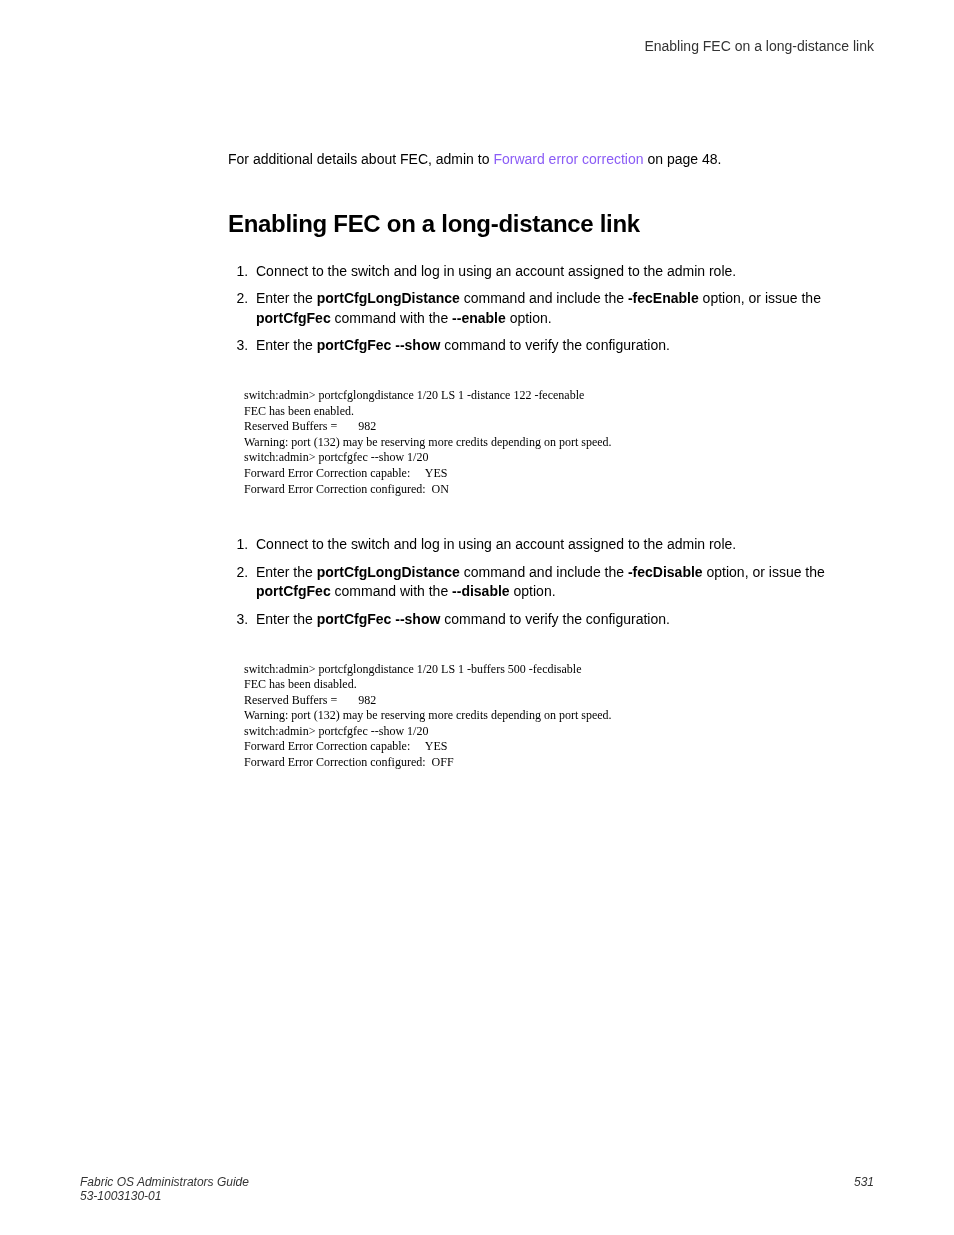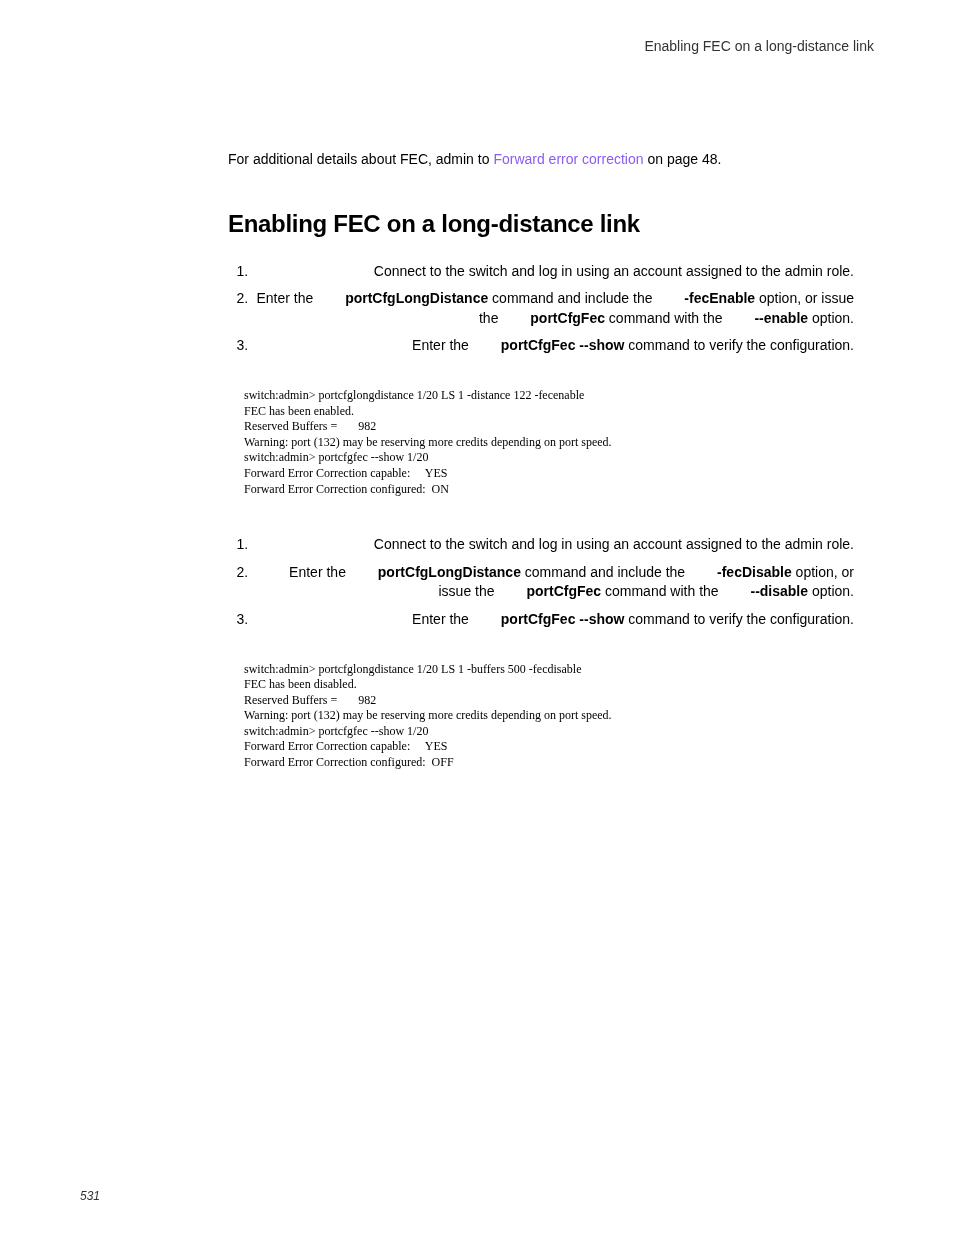--- a/index.html
+++ b/index.html
@@ -39,23 +39,22 @@
   ol {
     margin-left: 172px;
     margin-right: 20px;
     font-size: 14px;
     margin-bottom: 24px;
   }
   ol li {
     padding-left: 4px;
     margin-bottom: 8px;
     line-height: 1.4;
-    text-align: right;
   }
-  .cmd { font-weight: bold; margin-left: 28px; }
+  .cmd { font-weight: bold; }
   pre {
     font-family: Liberation Serif, serif;
     font-size: 12px;
     line-height: 1.3;
     margin-left: 164px;
     margin-right: 20px;
     margin-bottom: 38px;
     white-space: pre;
     padding-top: 8px;
   }
@@ -116,14 +115,18 @@
   <pre>switch:admin&gt; portcfglongdistance 1/20 LS 1 -buffers 500 -fecdisable
 FEC has been disabled.
 Reserved Buffers =       982
 Warning: port (132) may be reserving more credits depending on port speed.
 switch:admin&gt; portcfgfec --show 1/20
 Forward Error Correction capable:     YES
 Forward Error Correction configured:  OFF</pre>
 </div>
 
 <div class="footer">
+  <div>
+    <div>Fabric OS Administrators Guide</div>
+    <div>53-1003130-01</div>
+  </div>
   <div class="footer-right">531</div>
 </div>
 
 </body></html>

